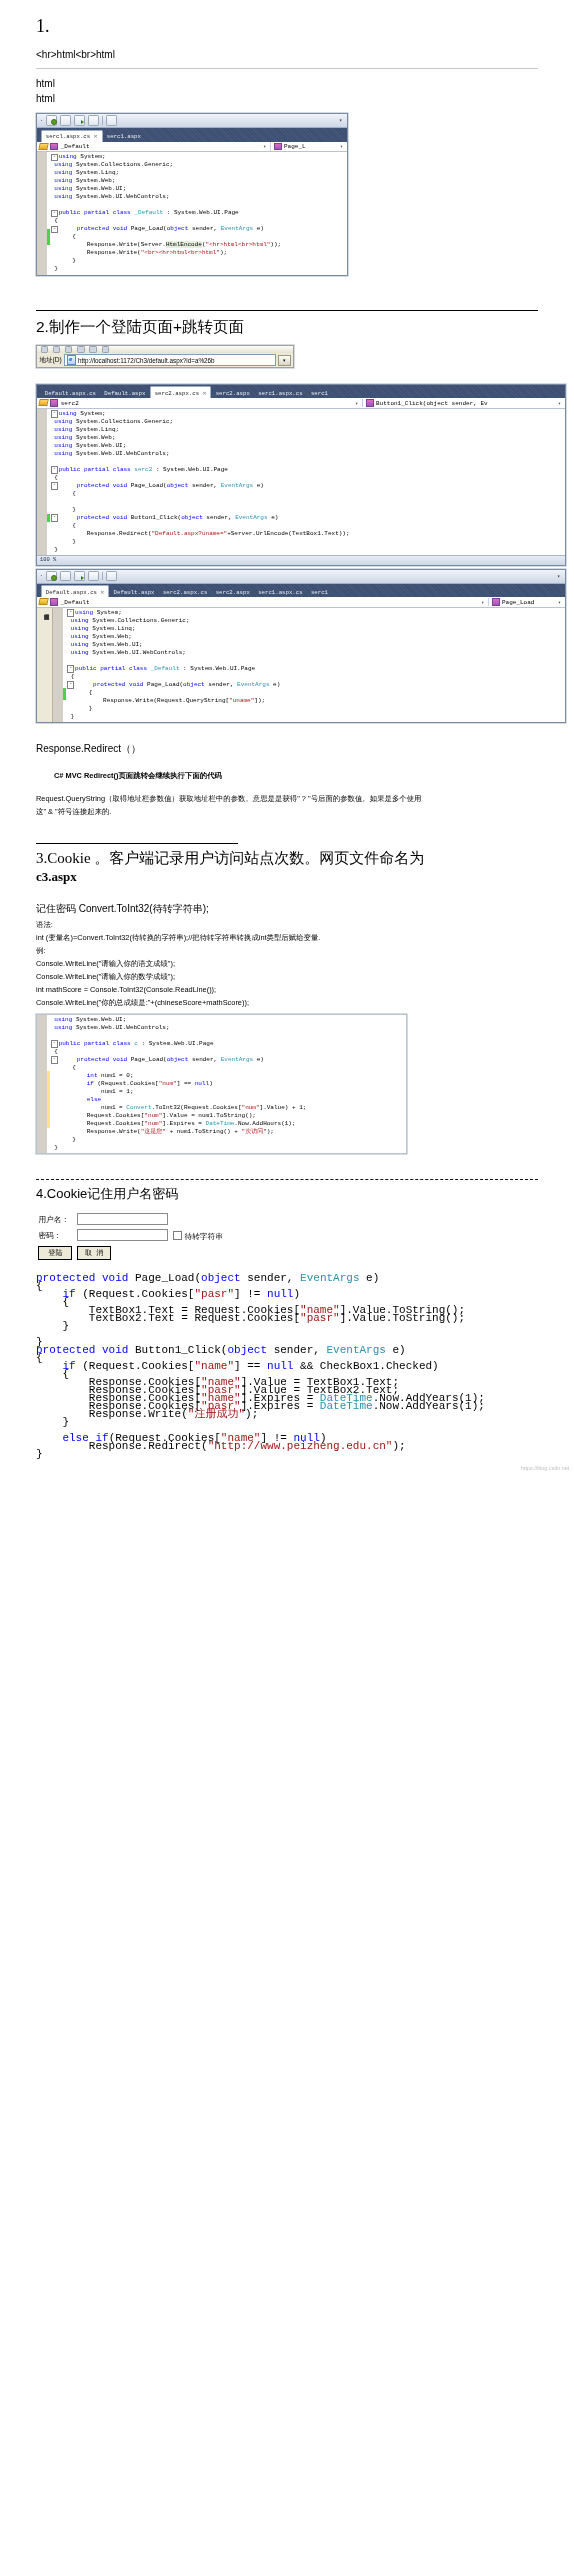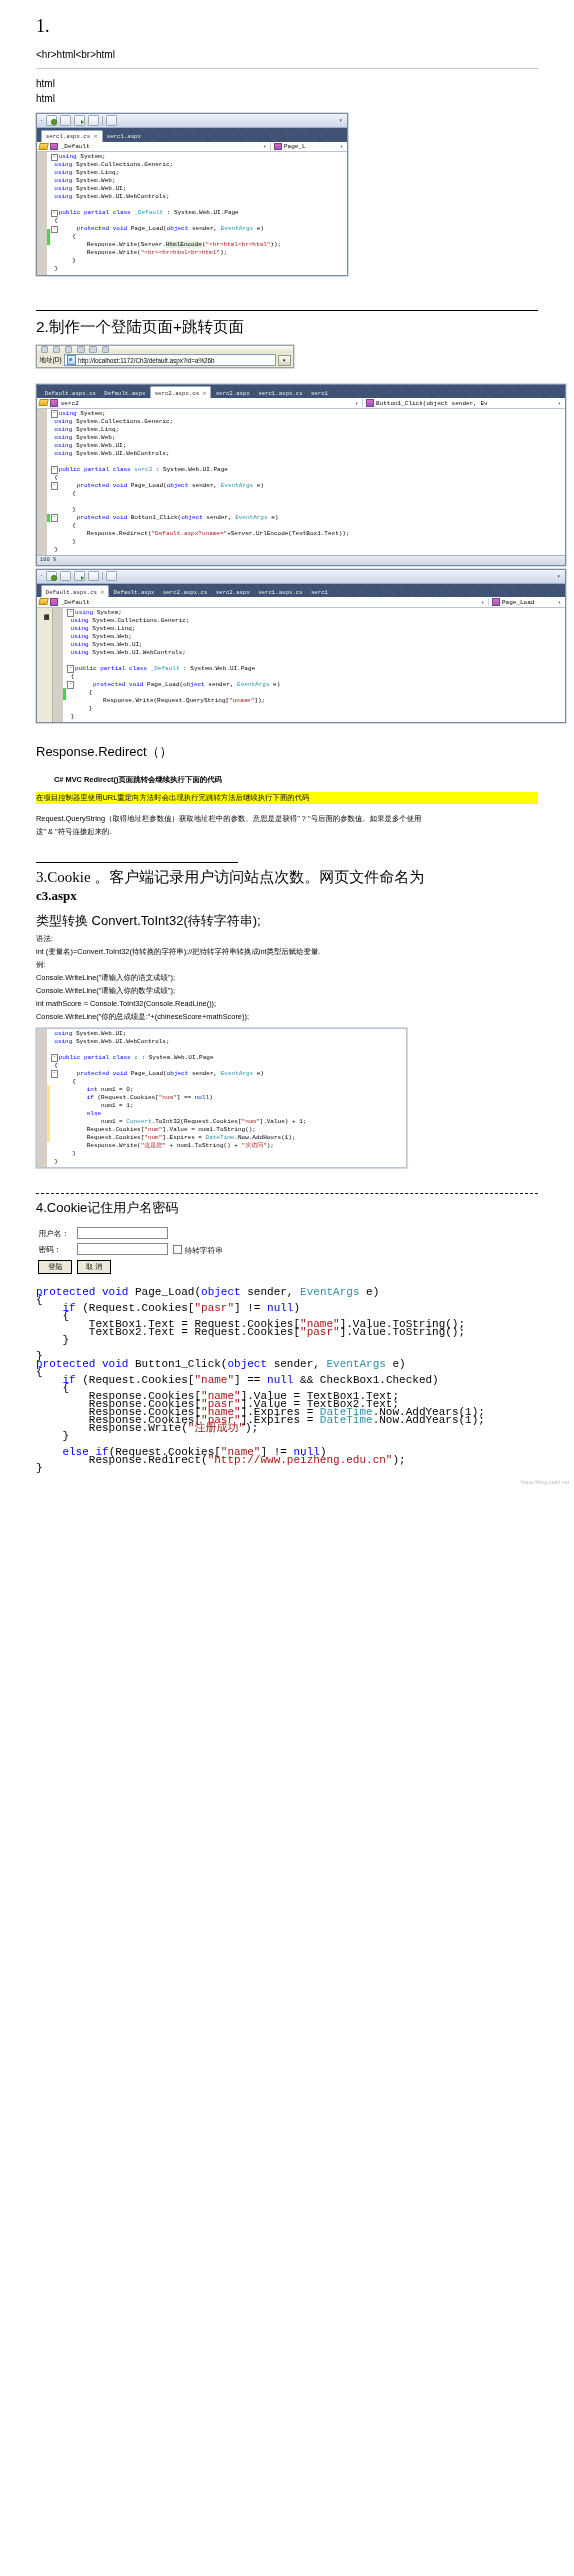--- a/index.html
+++ b/index.html
@@ -4,22 +4,22 @@
 <style>
   html,body{margin:0;padding:0;background:#fff;}
   body{width:574px;font-family:"Liberation Sans",sans-serif;color:#000;}
   .page{width:574px;margin:0 auto;position:relative;}
   .wrap{padding:0 36px;}
 
   
   .hnum{font-family:"Liberation Serif",serif;font-size:18px;font-weight:400;margin:15.5px 0 0 0;letter-spacing:0;}
   .h-cn{font-family:"Liberation Sans",sans-serif;font-size:15.5px;font-weight:400;margin:6px 0 3.6px 0;line-height:1.25;}
   .h-cn-serif{font-family:"Liberation Serif",serif;font-size:15px;font-weight:400;margin:4.8px 0 0 0;line-height:1.3;}
-  .bold-serif{font-family:"Liberation Serif",serif;font-size:13px;font-weight:bold;margin:0 0 6px 0;}
-  .p{font-size:13px;line-height:1.65;margin:1.8px 0;}
+  .bold-serif{font-family:"Liberation Serif",serif;font-size:13px;font-weight:bold;margin:0 0 16px 0;}
+  .p{font-size:10px;line-height:1.65;margin:1.8px 0;}
   .p-sm{font-size:7.4px;line-height:1.6;margin:1.2px 0;}
   .bold{font-weight:bold;margin-left:18px;}
   .hl{background:#ffff00;}
   .rule{border:0;border-top:0.6px solid #c9c9c9;margin:6px 0 7.1px 0;}
   .rule-dark{border:0;border-top:0.6px solid #000;margin:8.3px 0 3.6px 0;}
   .rule-dash{border:0;border-top:0.6px dashed #111;margin:9.5px 0 6px 0;}
   .spacer{height:15.5px;}
   .spacer-s{height:7.1px;}
   .spacer-l{height:26px;}
 
@@ -78,21 +78,21 @@
   .ie-input{flex:1;background:#fff;border:0.6px solid #7f9db9;height:9.5px;display:flex;align-items:center;
      gap:2.4px;padding:0 1.8px;font-size:6.3px;overflow:hidden;}
   .ie-fav{width:6.6px;height:7.7px;background:linear-gradient(#eaf3ff,#b7d5f5);border:0.6px solid #5b87c4;
      position:relative;flex:none;}
   .ie-fav::after{content:"e";position:absolute;left:1.2px;top:0px;font-size:6px;color:#1b5fa8;font-weight:bold;font-style:italic;}
   .ie-go{width:10.7px;height:9px;background:linear-gradient(#fcfcf8,#d9d5c2);border:0.6px solid #9a9684;
      display:flex;align-items:center;justify-content:center;font-size:4.8px;}
 
   
   .form-tbl{border-collapse:collapse;}
-  .form-tbl td{padding:1.2px 2.4px;font-size:7.7px;vertical-align:middle;}
+  .form-tbl td{padding:1.2px 2.4px;font-size:7.7px;vertical-align:middle;font-family:Liberation Mono, monospace;}
   .f-input{width:89px;height:10px;border:0.6px solid #8a8a8a;background:#fff;display:inline-block;}
   .f-btn{width:32px;height:12px;background:#ece9d8;border:0.6px solid #000;font-size:7.1px;
      display:inline-flex;align-items:center;justify-content:center;}
   .f-cb{width:7.1px;height:7.1px;border:0.6px solid #7a7a7a;background:#fff;display:inline-block;vertical-align:-1.2px;margin-right:2.4px;}
 
   
   .codeblk{font-family:"Liberation Mono",monospace;font-size:11px;line-height:8px;white-space:pre;color:#000;}
 
   .htmlout{font-family:Liberation Sans, sans-serif;font-size:10px;line-height:1.5;}
   .watermark{position:absolute;right:4.8px;bottom:2.4px;font-size:5.4px;color:#bfbfbf;}
@@ -315,31 +315,30 @@
  }</div>
     </div>
   </div>
 
   <div class="spacer"></div>
 
   <div class="p">Response.Redirect（）</div>
   <div style="height:9.5px"></div>
   <div class="p-sm bold">C# MVC Redirect()页面跳转会继续执行下面的代码</div>
   <div style="height:3.6px"></div>
-  <div class="p-sm hl">在项目控制器里使用URL重定向方法时会出现执行完跳转方法后继续执行下面的代码</div>
   <div style="height:6px"></div>
   <div class="p-sm">Request.QueryString（取得地址栏参数值）获取地址栏中的参数。意思是是获得" ? "号后面的参数值。如果是多个使用</div>
   <div class="p-sm">这" &amp; "符号连接起来的.</div>
 
   <div class="spacer"></div>
 
   <hr class="rule-dark" style="width:202px;margin-left:0">
   <div class="h-cn-serif">3.Cookie 。客户端记录用户访问站点次数。网页文件命名为</div>
   <div class="bold-serif">c3.aspx</div>
-  <div class="p">类型转换 Convert.ToInt32(待转字符串);</div>
+  <div class="p">记住密码 Convert.ToInt32(待转字符串);</div>
   <div class="p-sm">语法:</div>
   <div class="p-sm">int (变量名)=Convert.ToInt32(待转换的字符串);//把待转字符串转换成int类型后赋给变量.</div>
   <div class="p-sm">例:</div>
   <div class="p-sm">Console.WriteLine("请输入你的语文成绩");</div>
   <div class="p-sm">Console.WriteLine("请输入你的数学成绩");</div>
   <div class="p-sm">int mathScore = Console.ToInt32(Console.ReadLine());</div>
   <div class="p-sm">Console.WriteLine("你的总成绩是:"+(chineseScore+mathScore));</div>
 
   <div style="height:3.6px"></div>
 

